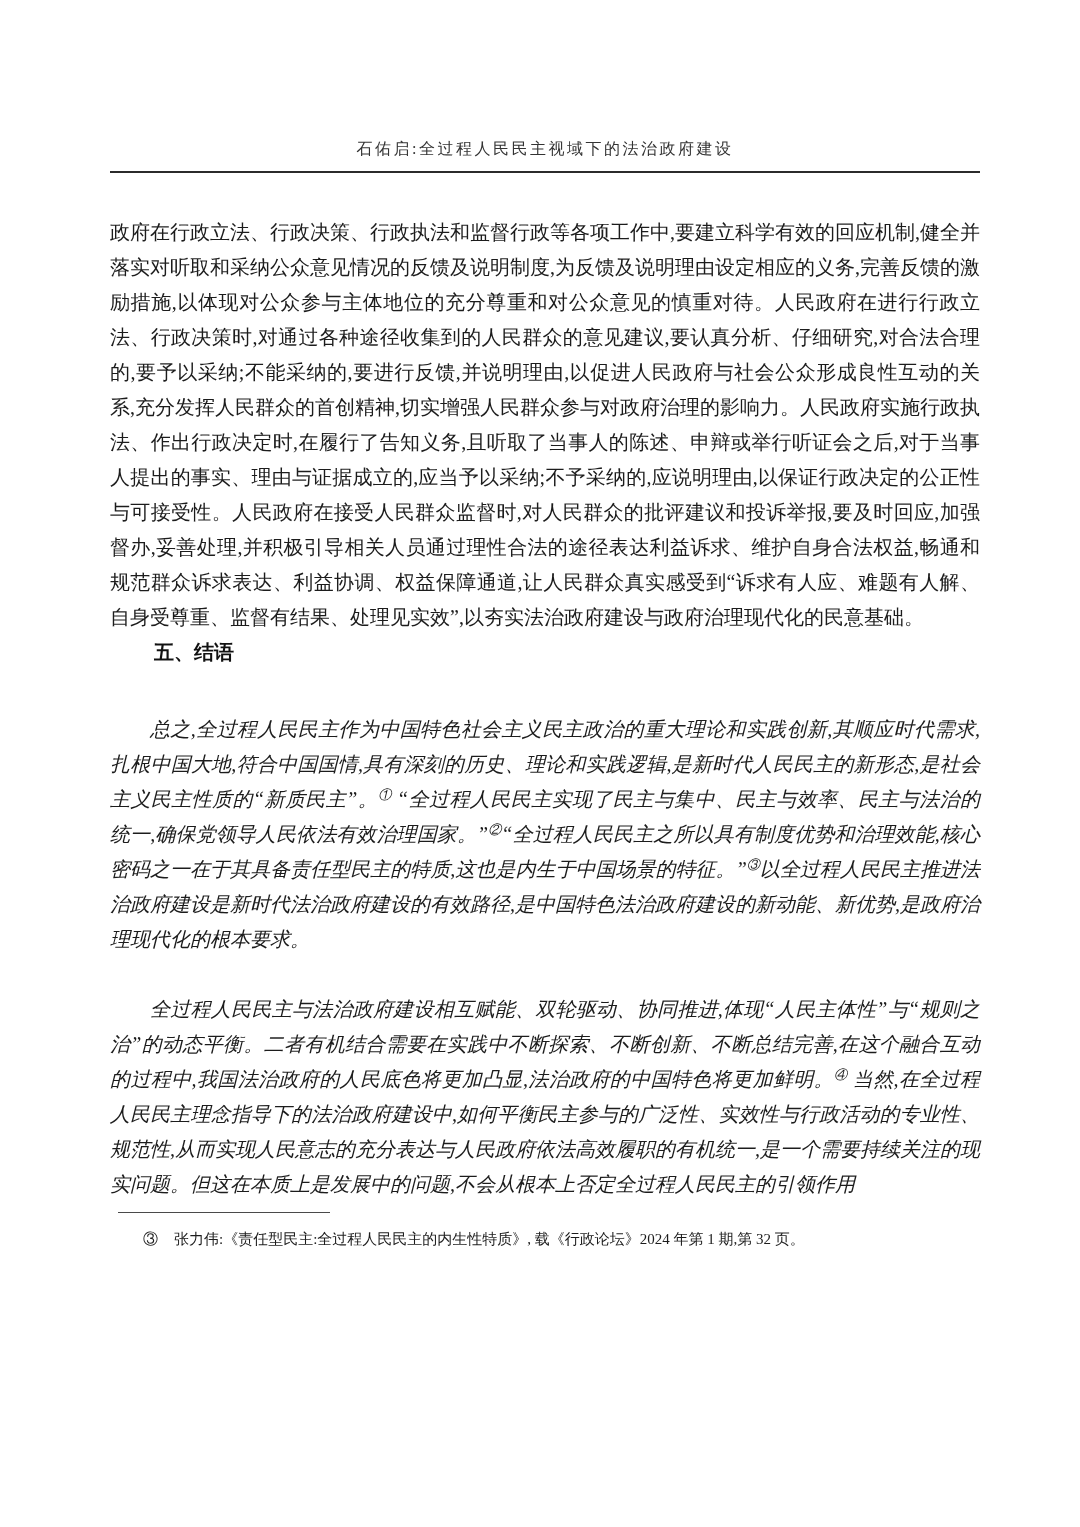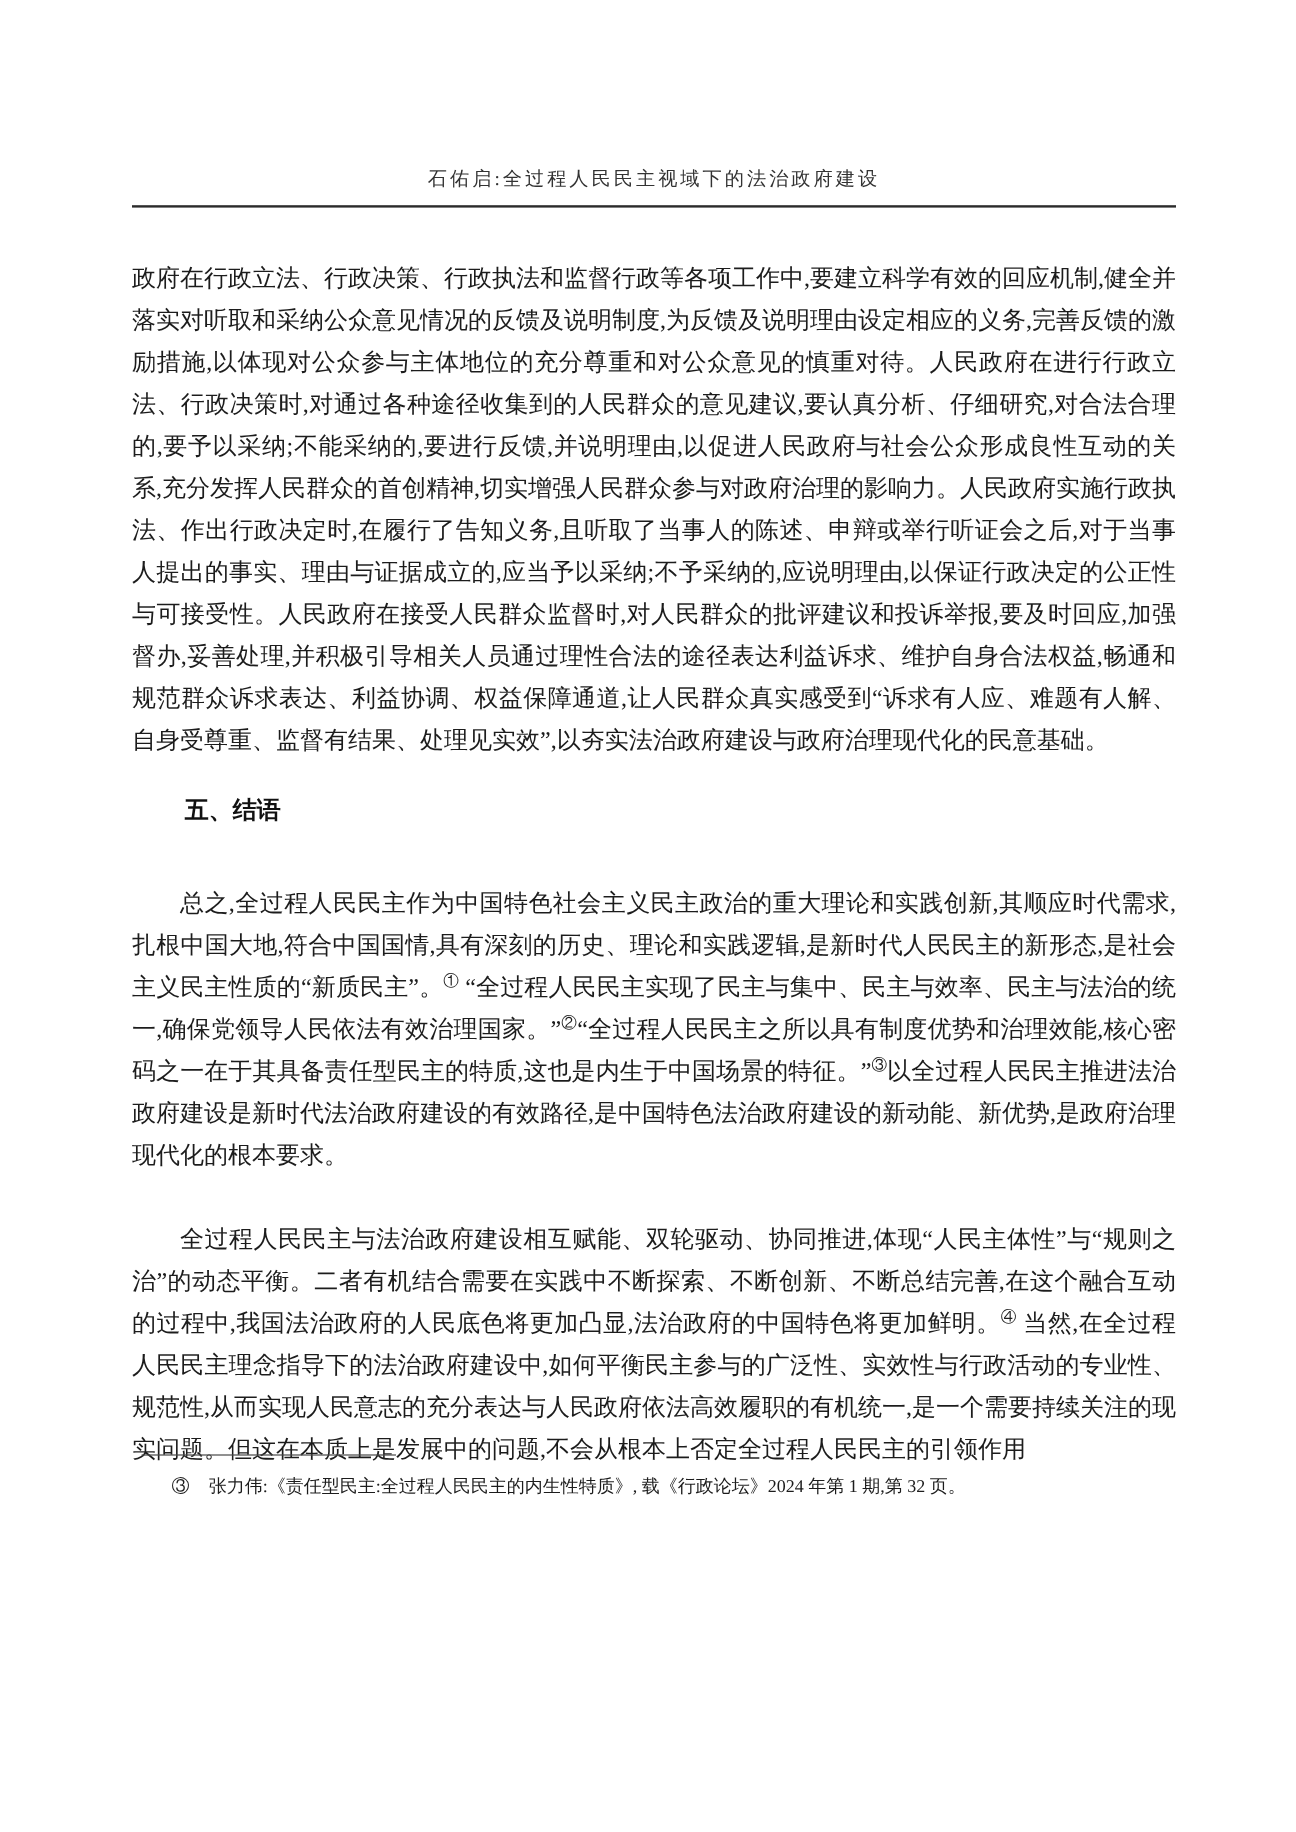--- a/index.html
+++ b/index.html
@@ -36,33 +36,32 @@
     top: 180px;
     left: 110px;
     width: 870px;
     font-size: 20px;
     line-height: 35px;
     text-align: justify;
     text-justify: inter-character;
     color: #1c1c1c;
   }
   .content p.body-par { text-indent: 0; margin-top: 35px; }
-  .content p.body-par.indented { text-indent: 2em; }
+  .content p.body-par.indented { text-indent: 2em; font-style: italic; }
   .content sup {
     font-size: 13px;
     line-height: 0;
     vertical-align: 7px;
   }
   .section-heading {
     font-family: "Liberation Sans", "DejaVu Sans", sans-serif;
     font-weight: bold;
     font-size: 20px;
     line-height: 35px;
     padding-left: 44px;
-    margin-top: 24px;
     margin-bottom: 42px;
     text-align: left;
     color: #111111;
   }
   .footnotes {
     position: absolute;
     top: 1212px;
     left: 110px;
     width: 870px;
     font-size: 15px;

